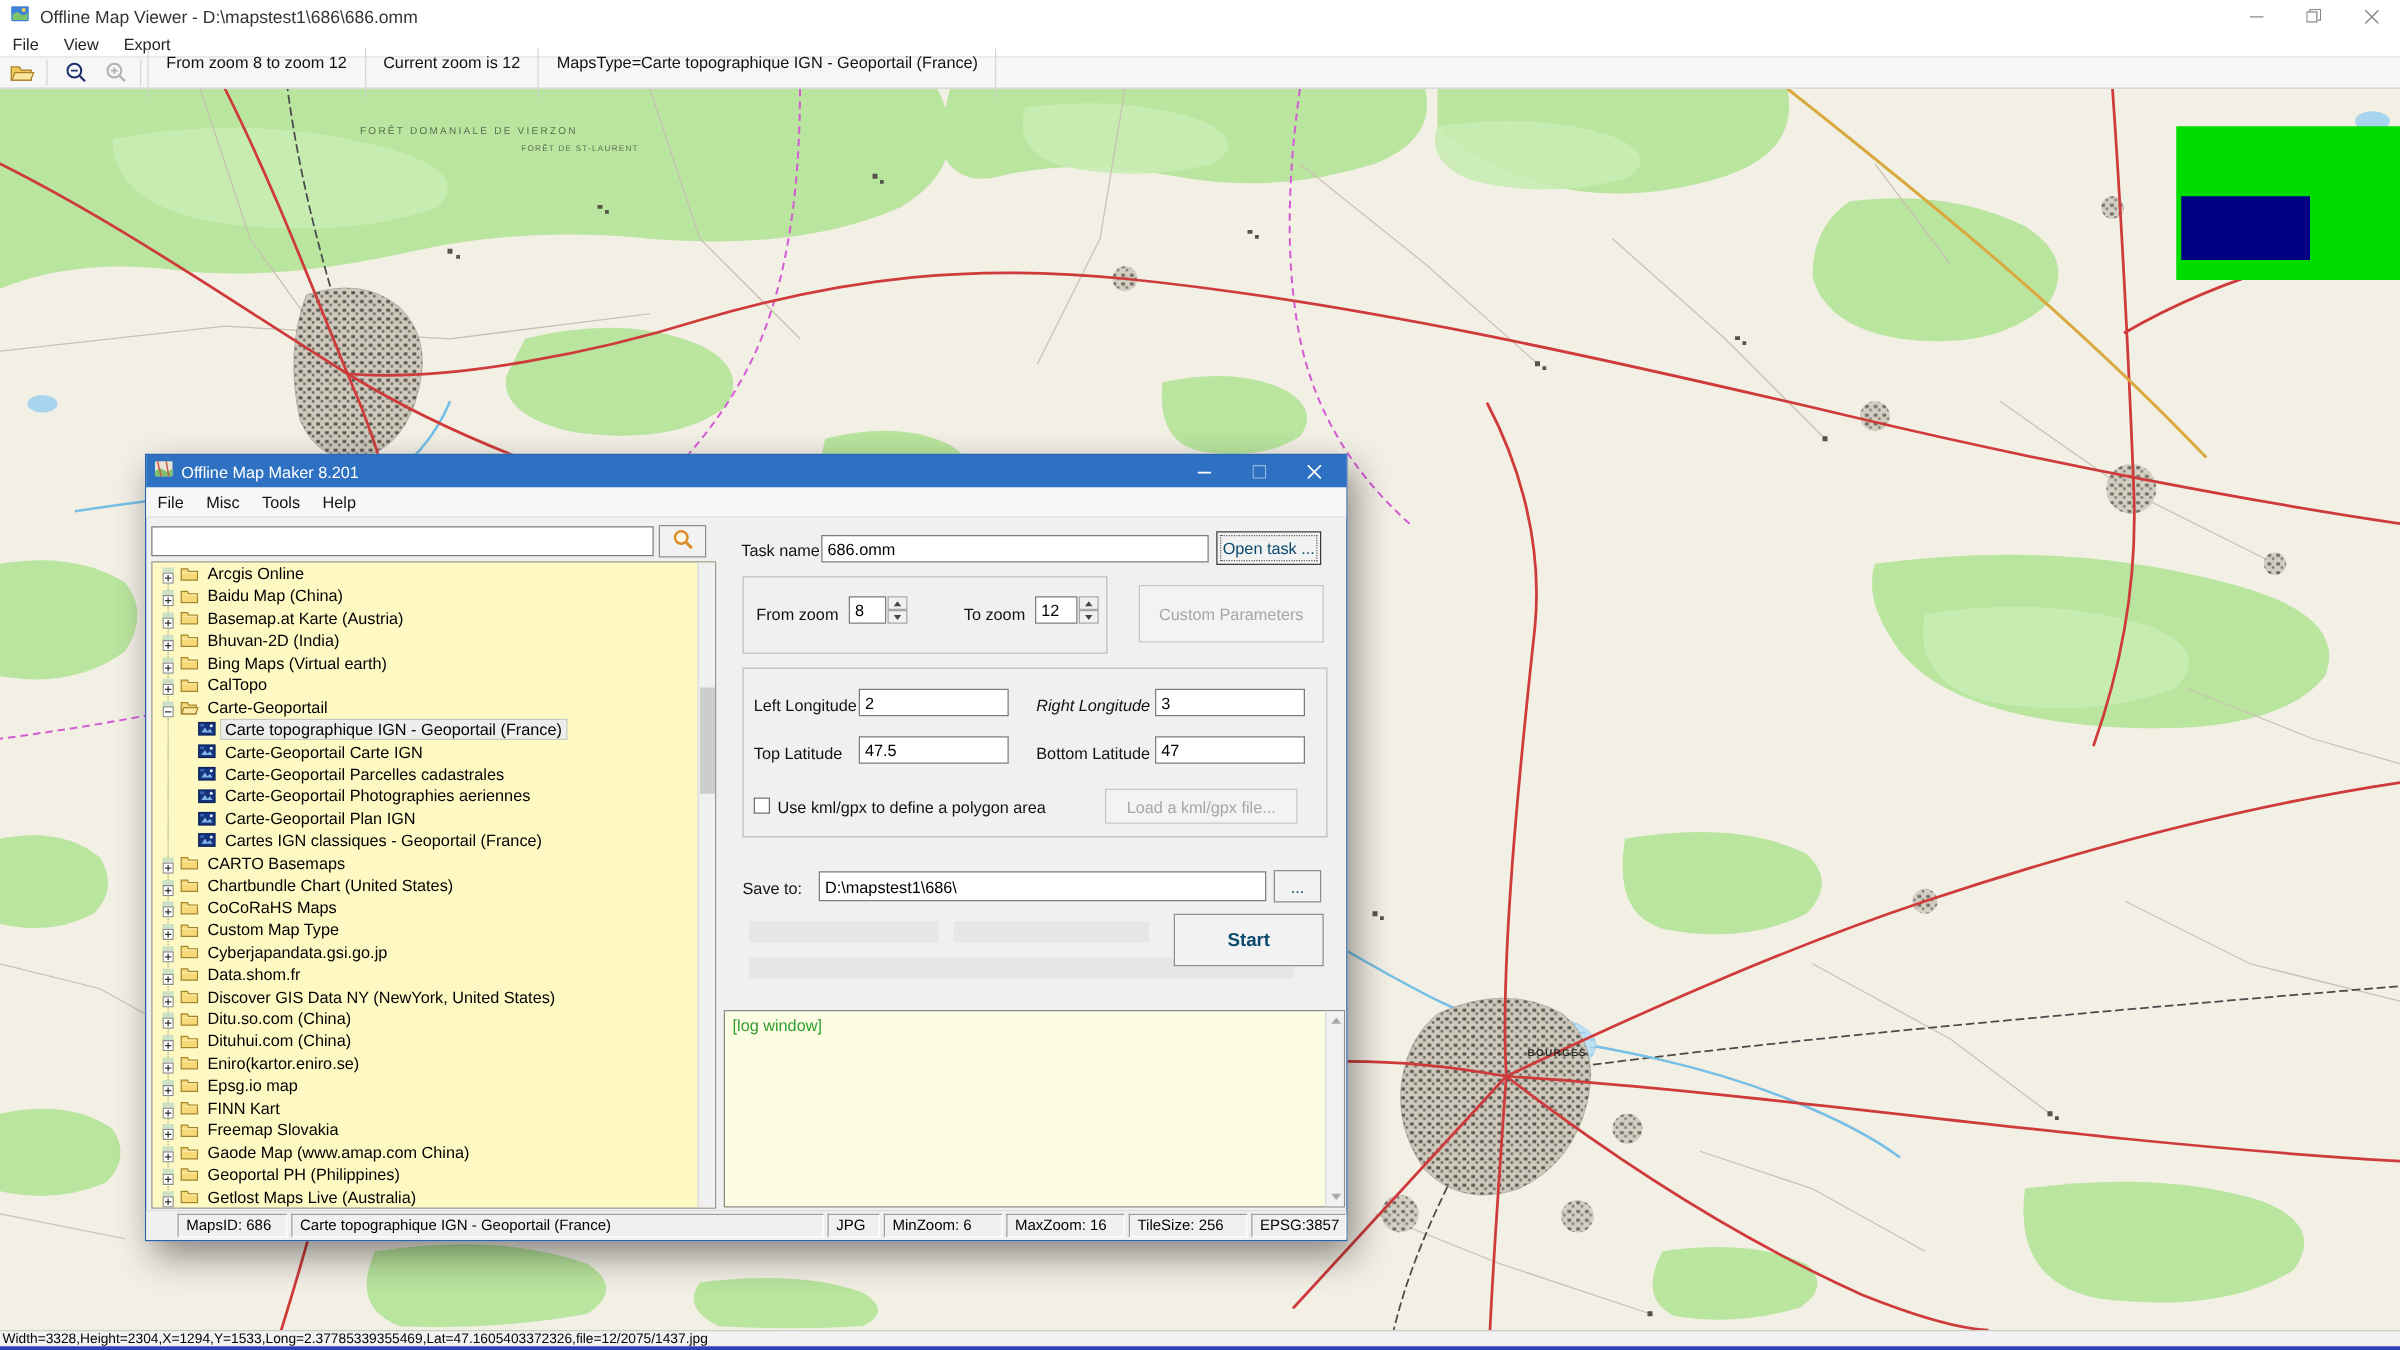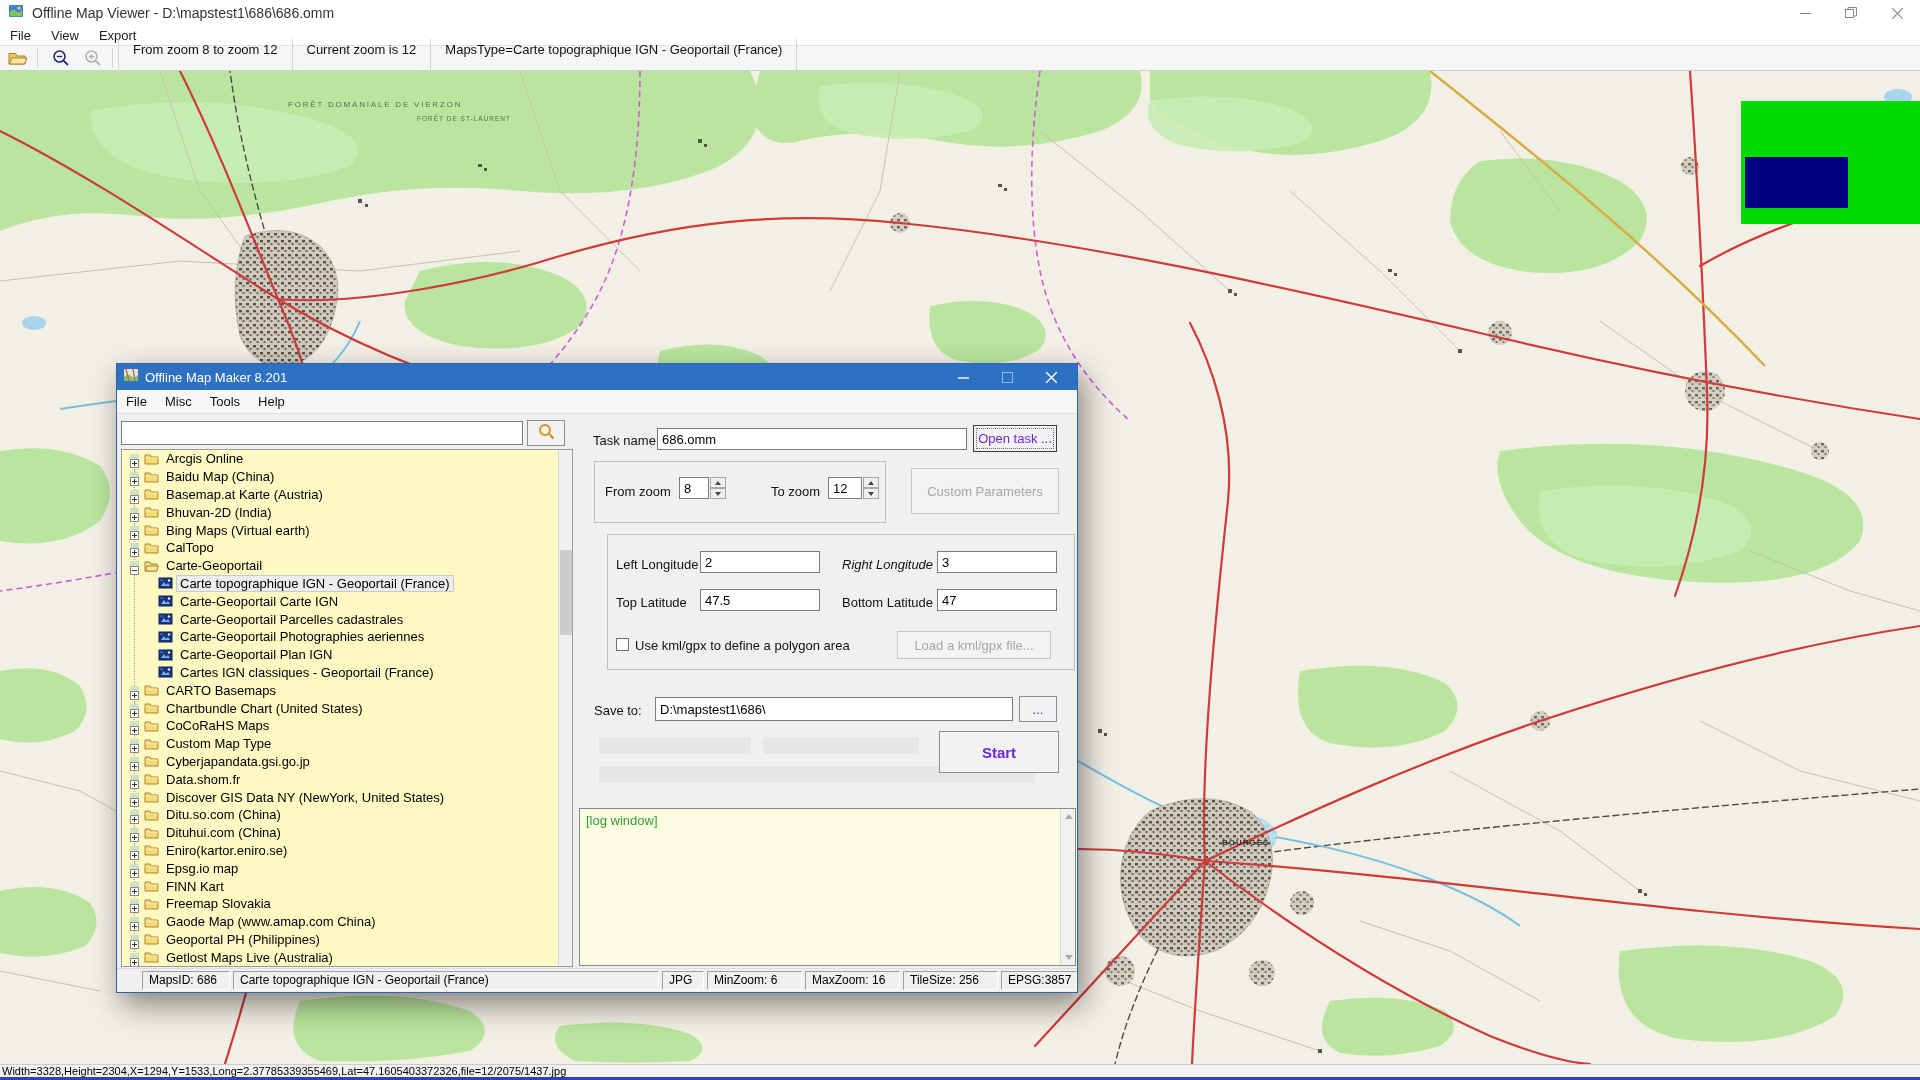--- a/index.html
+++ b/index.html
@@ -33,21 +33,21 @@
   .dlg { position:absolute; left:116px; top:363px; width:962px; height:630px; background:#f0f0f0; border:1px solid #2b64ad; box-shadow:6px 12px 28px rgba(0,0,0,.45); z-index:5;padding-left:34px; }
   .dlg-title { position:absolute; left:0; top:0; width:100%; height:26px; background:#2e70c2; display:flex; align-items:center; }
   .dlg-title .ttl { color:#fff; font-size:13px; margin-left:6px; }
   .dlg-title .appico { margin-left:6px; }
   .dlg-cap { position:absolute; right:4px; top:0; height:26px; display:flex; }
   .dlg-cap .cap-btn { width:44px; }
   .dlg-menubar { position:absolute; left:0; top:26px; width:100%; height:24px; background:#f7f7f7; border-bottom:1px solid #e0e0e0; display:flex; align-items:center; }
   .dlg-menubar span { padding:0 9px; font-size:13px; color:#111; }
 
   .tb-input { border:1px solid #7b7b7b; background:#fff; font-size:13px; font-family:"Liberation Sans",sans-serif; padding:0 4px; }
-  .btn { background:#f2f2f2; border:1px solid #8f8f8f; font-size:13px; font-family:"Liberation Sans",sans-serif; color:#6d28d9; }
+  .btn { background:#f2f2f2; border:1px solid #8f8f8f; font-size:13px; font-family:"Liberation Sans",sans-serif; color:#0c4a6e; }
   .btn.default { border:1px solid #3c3c3c; outline:1px dotted #666; outline-offset:-4px; }
   .btn.disabled { color:#a6a6a6; border-color:#c6c6c6; background:#f3f3f3; }
   .grp { position:absolute; border:1px solid #bdbdbd; }
   .lbl { position:absolute; font-size:13px; color:#111; white-space:nowrap; }
 
   .search-inp { position:absolute; left:4px; top:57px; width:402px; height:24px; }
   .search-btn { position:absolute; left:410px; top:56px; width:38px; height:26px; display:flex; align-items:center; justify-content:center; }
 
   .tree { position:absolute; left:4px; top:85px; width:452px; height:518px; background:#fef9c3; border:1px solid #9a9a9a; overflow:hidden; }
   .tree-guide { position:absolute; left:12px; top:8px; bottom:14px; border-left:1px dotted #8fa18b; }
@@ -750,21 +750,21 @@
           <div>
             <i class="arr-up"></i>
           </div>
           <div>
             <i class="arr-dn"></i>
           </div>
         </div>
     </div>
     <button class="btn disabled" style="position:absolute; left:794px; top:104px; width:148px; height:46px;">Custom Parameters</button>
 
-    <div class="grp" style="left:477px; top:170px; width:468px; height:136px;margin-left:13px;">
+    <div class="grp" style="left:477px; top:170px; width:468px; height:136px;">
       <span class="lbl" style="left:8px; top:22px;">Left Longitude</span>
       <input class="tb-input" style="position: absolute; left: 92px; top: 16px; width: 120px; height: 22px;" value="2">
       <span class="lbl" style="left:234px; top:22px;font-style:italic;">Right Longitude</span>
       <input class="tb-input" style="position: absolute; left: 329px; top: 16px; width: 120px; height: 22px;" value="3">
       <span class="lbl" style="left:8px; top:60px;">Top Latitude</span>
       <input class="tb-input" style="position: absolute; left: 92px; top: 54px; width: 120px; height: 22px;" value="47.5">
       <span class="lbl" style="left:234px; top:60px;">Bottom Latitude</span>
       <input class="tb-input" style="position: absolute; left: 329px; top: 54px; width: 120px; height: 22px;" value="47">
       <span class="chk" style="left:8px; top:103px;"></span>
       <span class="lbl" style="left:27px; top:103px;">Use kml/gpx to define a polygon area</span>

